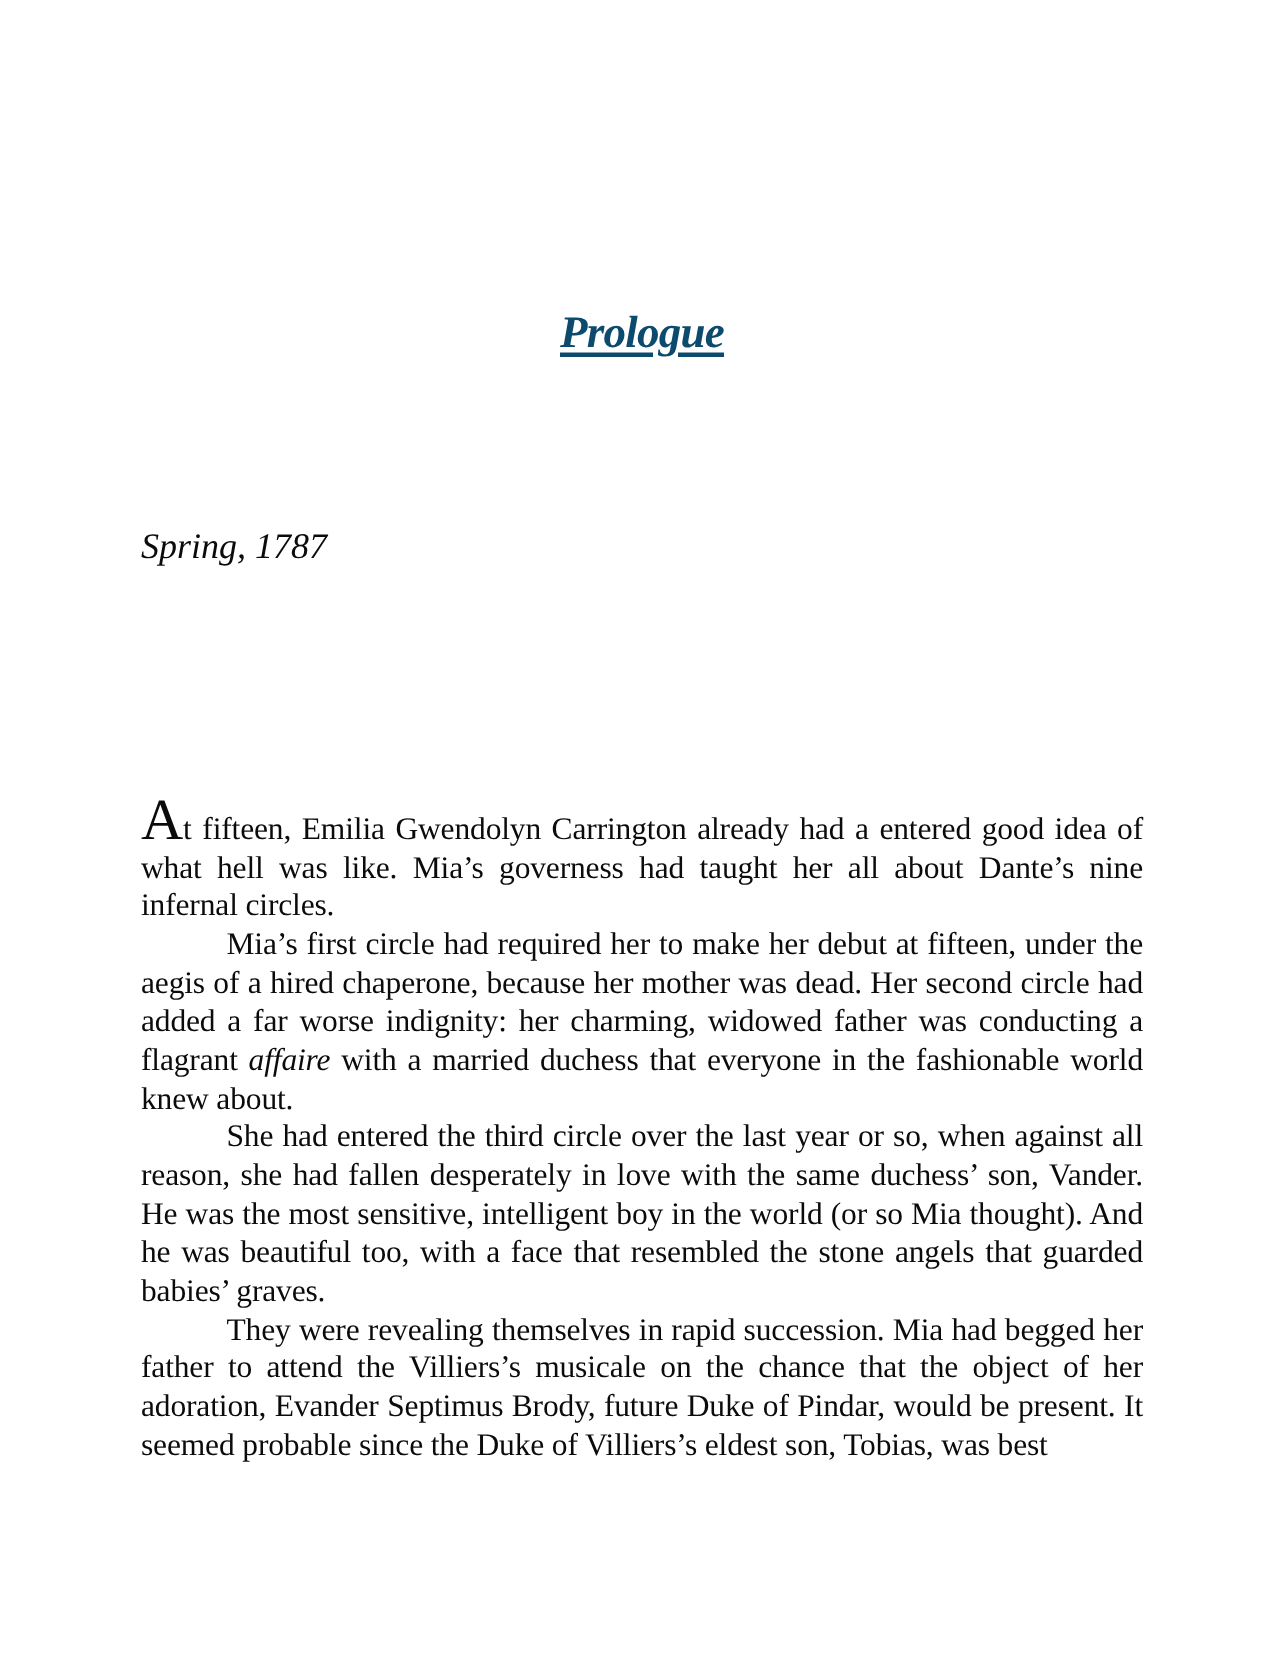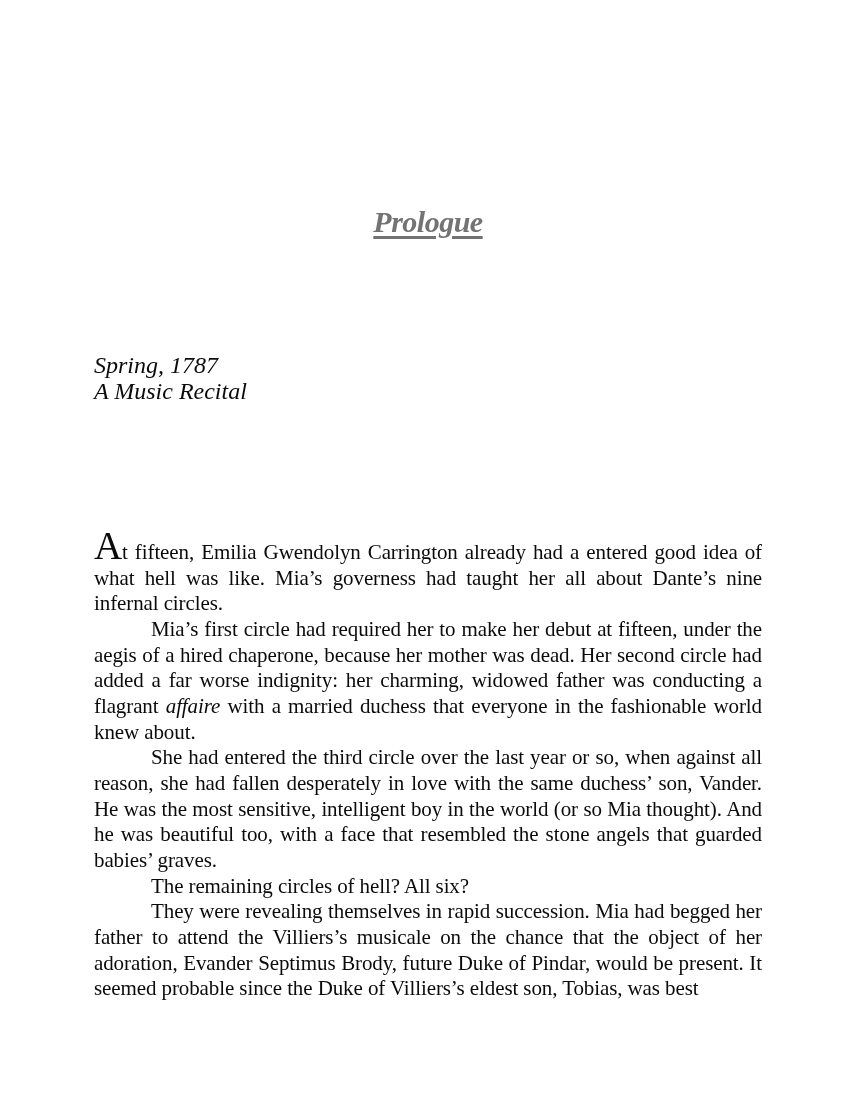--- a/index.html
+++ b/index.html
@@ -56,27 +56,25 @@
   .lead {
     font-size: 39px;
     line-height: 0;
   }
   .italic { font-style: italic; }
 </style>
 </head>
 <body>
 
 <div class="page">
-  <h1 class="title" style="color: #737373;">Prologue</h1>
+  <h1 class="title" style="color: #0c4a6e;">Prologue</h1>
 
   <div class="scene">
     <p>Spring, 1787</p>
-    <p>A Music Recital</p>
   </div>
 
   <div class="bodytext">
       <p class="para"><span class="lead">A</span><span>t fifteen, Emilia Gwendolyn Carrington already had a entered good idea of what hell was like. Mia’s governess had taught her all about Dante’s nine infernal circles.</span></p>
       <p class="para indent"><span>Mia’s first circle had required her to make her debut at fifteen, under the aegis of a hired chaperone, because her mother was dead. Her second circle had added a far worse indignity: her charming, widowed father was conducting a flagrant </span><span class="italic">affaire</span><span> with a married duchess that everyone in the fashionable world knew about.</span></p>
       <p class="para indent"><span>She had entered the third circle over the last year or so, when against all reason, she had fallen desperately in love with the same duchess’ son, Vander. He was the most sensitive, intelligent boy in the world (or so Mia thought). And he was beautiful too, with a face that resembled the stone angels that guarded babies’ graves.</span></p>
-      <p class="para indent"><span>The remaining circles of hell? All six?</span></p>
       <p class="para indent"><span>They were revealing themselves in rapid succession. Mia had begged her father to attend the Villiers’s musicale on the chance that the object of her adoration, Evander Septimus Brody, future Duke of Pindar, would be present. It seemed probable since the Duke of Villiers’s eldest son, Tobias, was best</span></p>
     </div>
 </div>
 
 </body></html>

